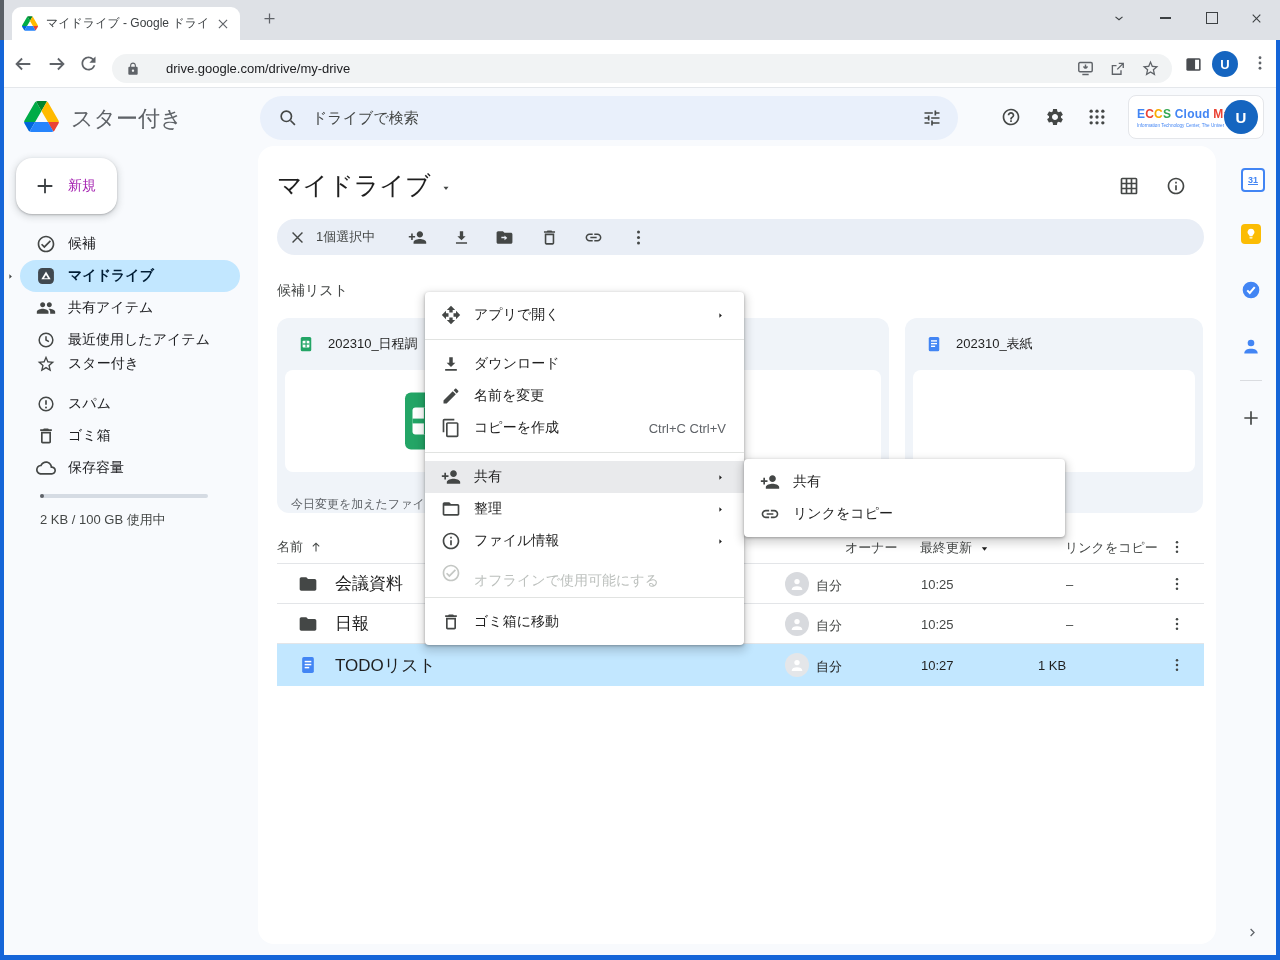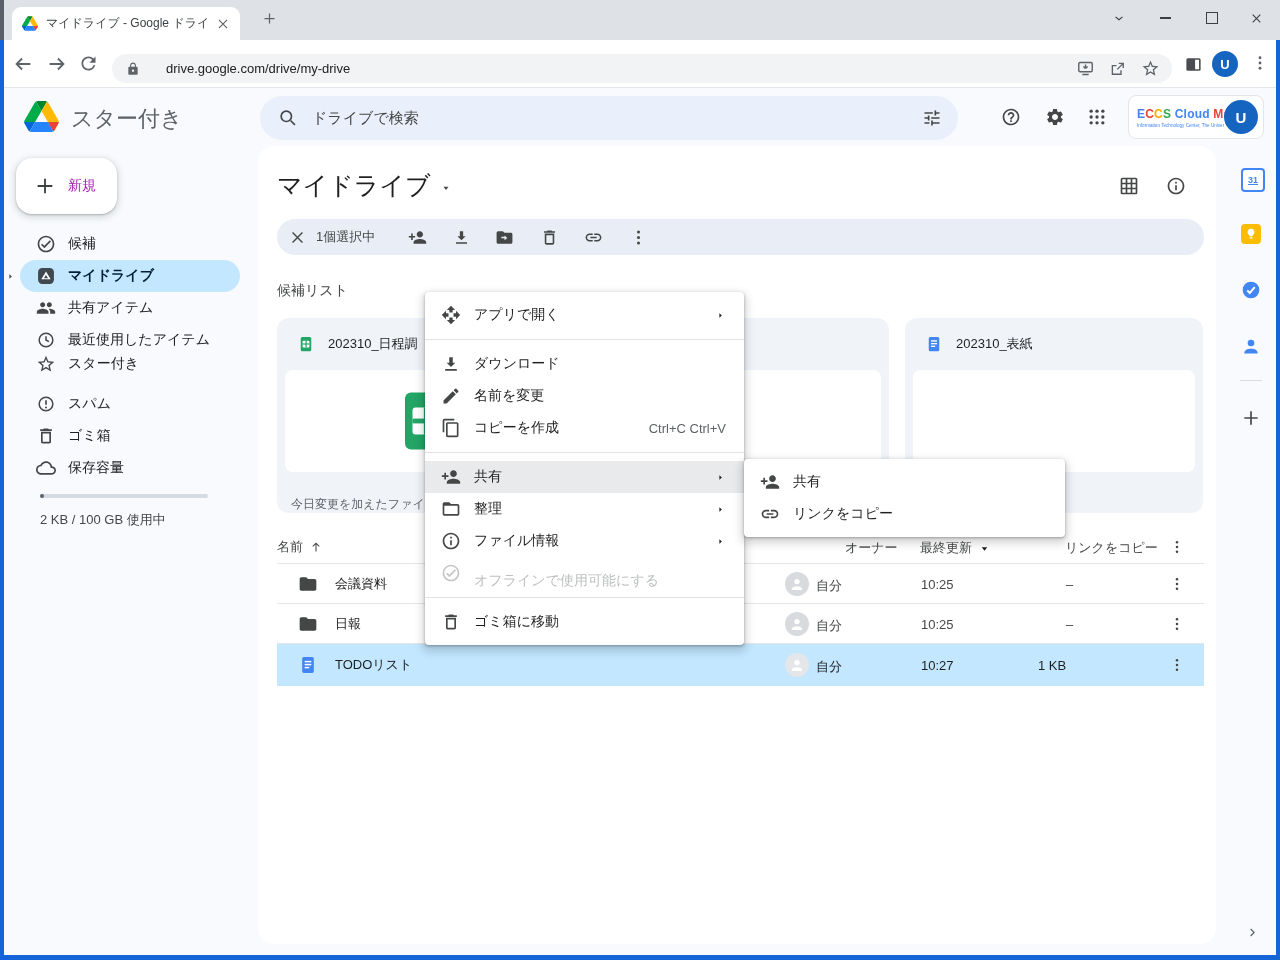--- a/index.html
+++ b/index.html
@@ -48,21 +48,21 @@
   .sugg{left:277px;top:282px;font-size:14px;color:#444746;}
   .card{top:318px;width:298px;height:195px;background:#f0f4f9;border-radius:12px;}
   .cardhead{display:flex;align-items:center;height:52px;padding:0 14px 0 20px;gap:13px;}
   .cardtitle{font-size:13px;color:#1f1f1f;white-space:nowrap;overflow:hidden;}
   .preview{position:absolute;left:8px;right:8px;top:52px;height:102px;background:#fff;border-radius:8px;display:flex;align-items:center;justify-content:center;overflow:hidden;}
   .cardfoot{position:absolute;left:14px;top:178px;font-size:12px;color:#5f6368;white-space:nowrap;}
 
   
   .th{font-size:13px;color:#444746;display:flex;align-items:center;gap:6px;}
   .row{left:277px;width:927px;height:40px;display:flex;align-items:center;}
-  .row .name{margin-left:58px;font-size:13px;color:#1f1f1f;}
+  .row .name{margin-left:58px;font-size:17px;color:#1f1f1f;}
   .rowline{border-bottom:1px solid #e3e5e8;}
   .rowsel{background:#c2e7ff;}
   .cell{position:absolute;font-size:13px;color:#444746;}
   .avgray{width:24px;height:24px;border-radius:50%;background:#d8dade;display:flex;align-items:center;justify-content:center;}
 
   
   .menu{background:#fff;border-radius:4px;box-shadow:0 1px 3px rgba(0,0,0,.3),0 4px 8px 3px rgba(0,0,0,.15);padding:7px 0;z-index:50;}
   .mi{display:flex;align-items:center;height:32px;padding:0 18px 0 16px;}
   .mi .mico{color:#444746;}
   .mi .mlabel{margin-left:13px;font-size:14px;color:#1f1f1f;}

